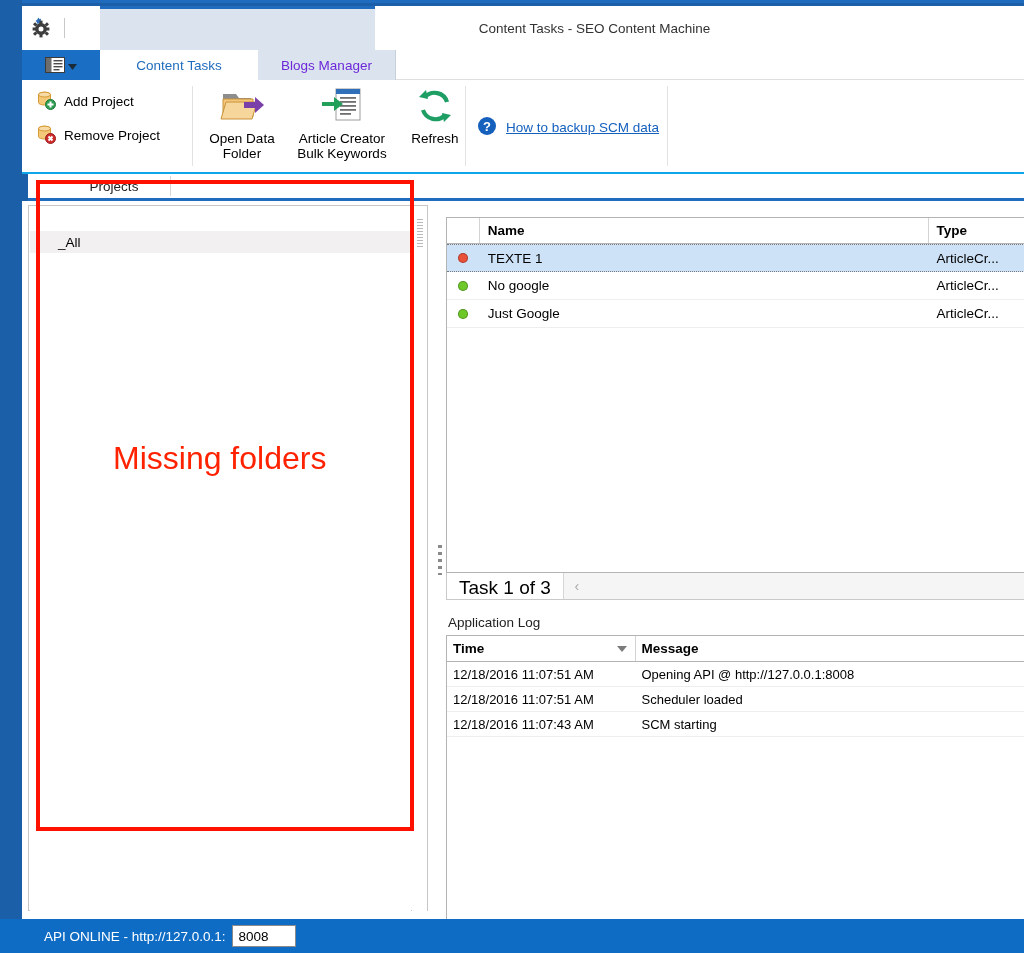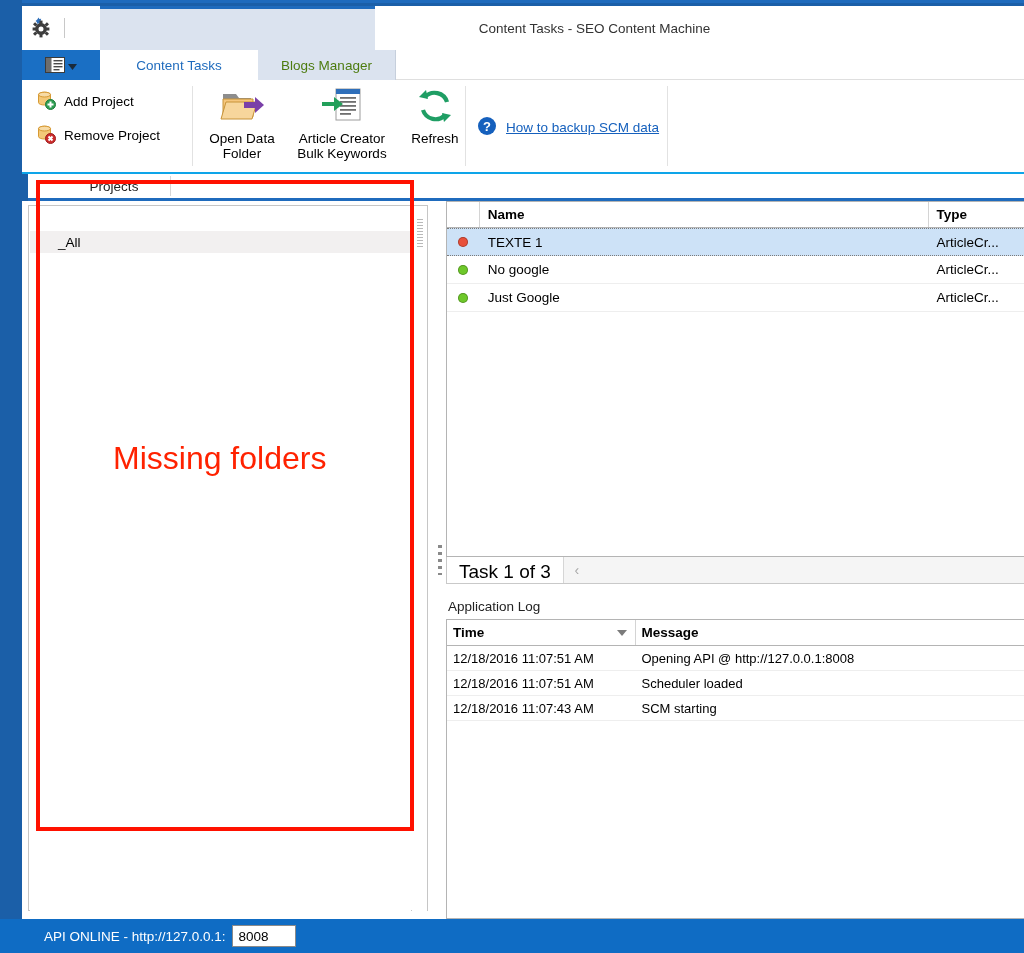--- a/index.html
+++ b/index.html
@@ -78,21 +78,21 @@
     position: absolute; top: 0; height: 30px;
     display: flex; align-items: center; justify-content: center;
     font-size: 13.5px; cursor: pointer; white-space: nowrap;
   }
   #tab-content-tasks {
     left: 78px; width: 158px;
     background: #ffffff; color: #1f6bbd;
   }
   #tab-blogs-manager {
     left: 236px; width: 138px;
-    background: #dbe3ef; color: #4d7c0f;
+    background: #dbe3ef; color: #6d28d9;
     border-right: 1px solid #c6cfdc;
     text-align: center;
   }
   #tabs-filler {
     position: absolute; left: 374px; top: 0; right: 0; height: 30px;
     background: #ffffff;
     border-bottom: 1px solid #dfdfdf;
   }
 
   
@@ -177,21 +177,21 @@
     position: absolute; left: 410px; top: 4px; width: 16px; height: 706px;
     cursor: col-resize;
   }
   #splitter-dots {
     position: absolute; left: 6px; top: 340px; width: 4px; height: 30px;
     background: repeating-linear-gradient(to bottom, #8a8a8a 0 3px, transparent 3px 7px);
   }
 
   
   #right-panel {
-    position: absolute; left: 424px; top: 0; right: 0; height: 718px;
+    position: absolute; left: 424px; top: 16px; right: 0; height: 718px;
   }
   #task-grid-wrap {
     position: absolute; left: 0; top: 0; right: -4px; height: 356px;
     border: 1px solid #b4b4b4; background: #ffffff;
   }
   .grid-header {
     display: flex; height: 26px; background: #ffffff;
     border-bottom: 1px solid #b4b4b4;
     font-weight: bold; font-size: 13.5px;
   }

